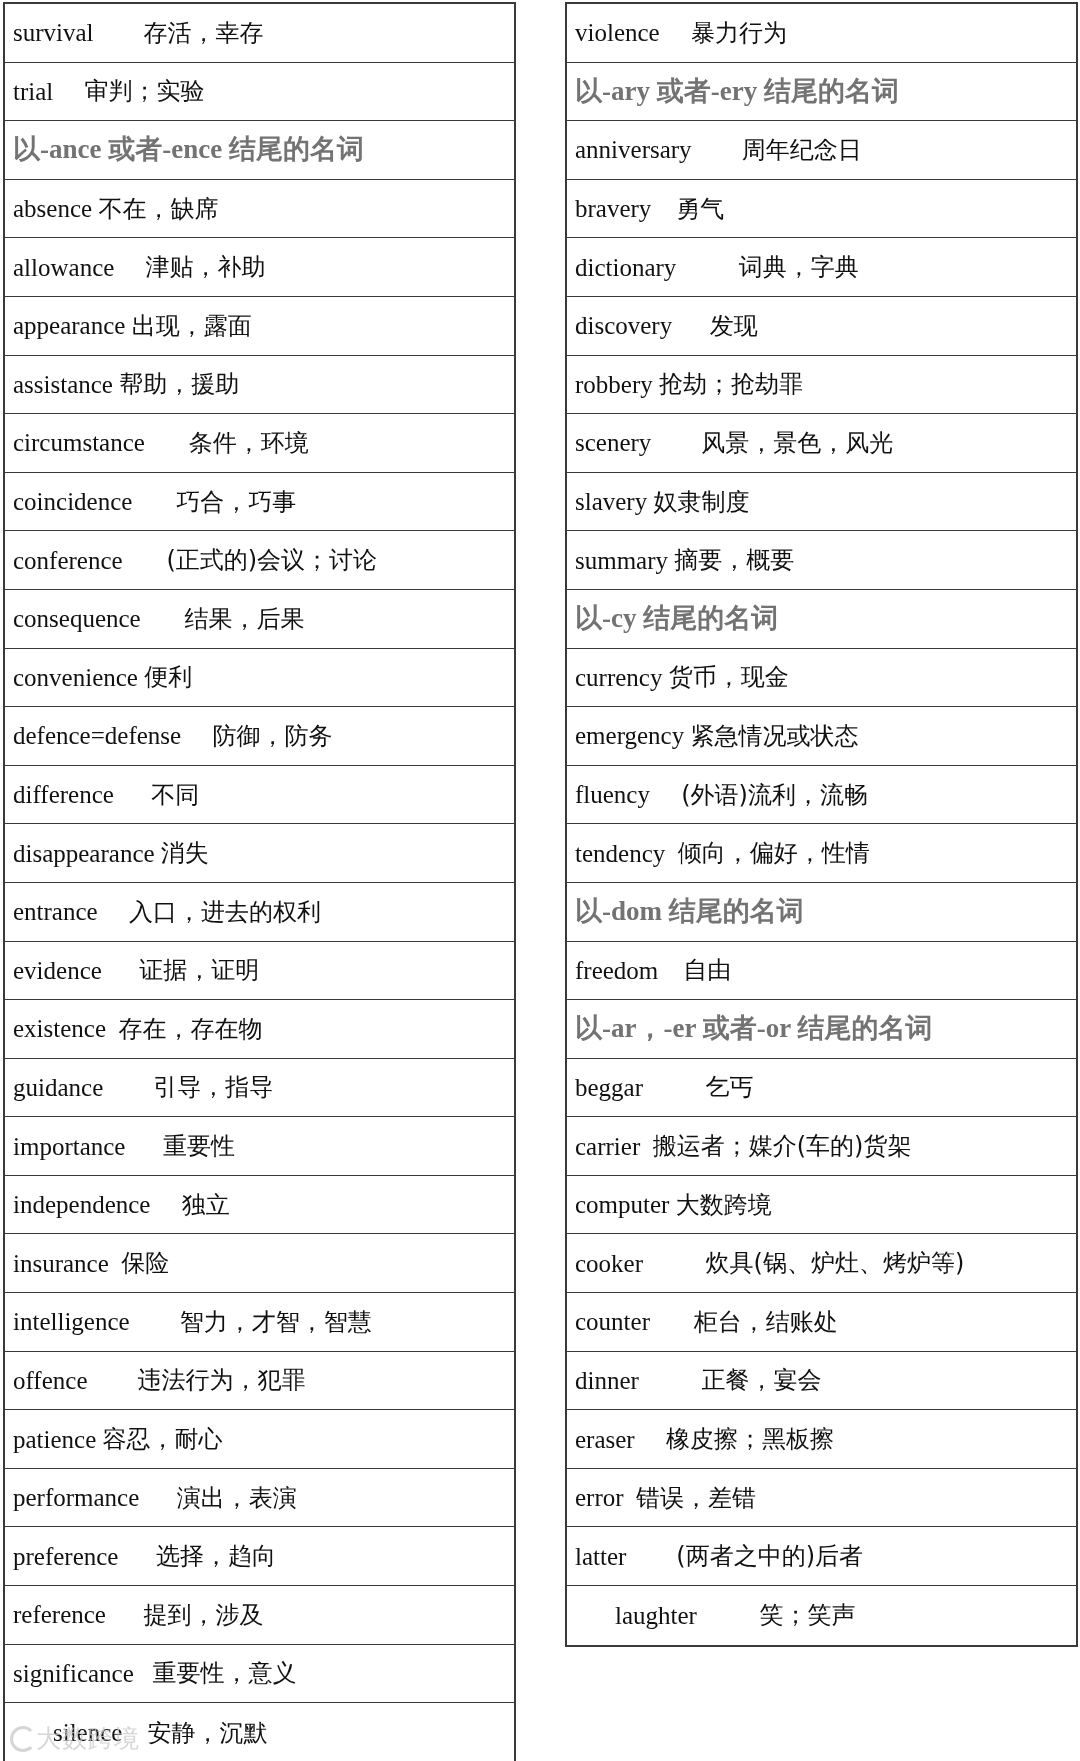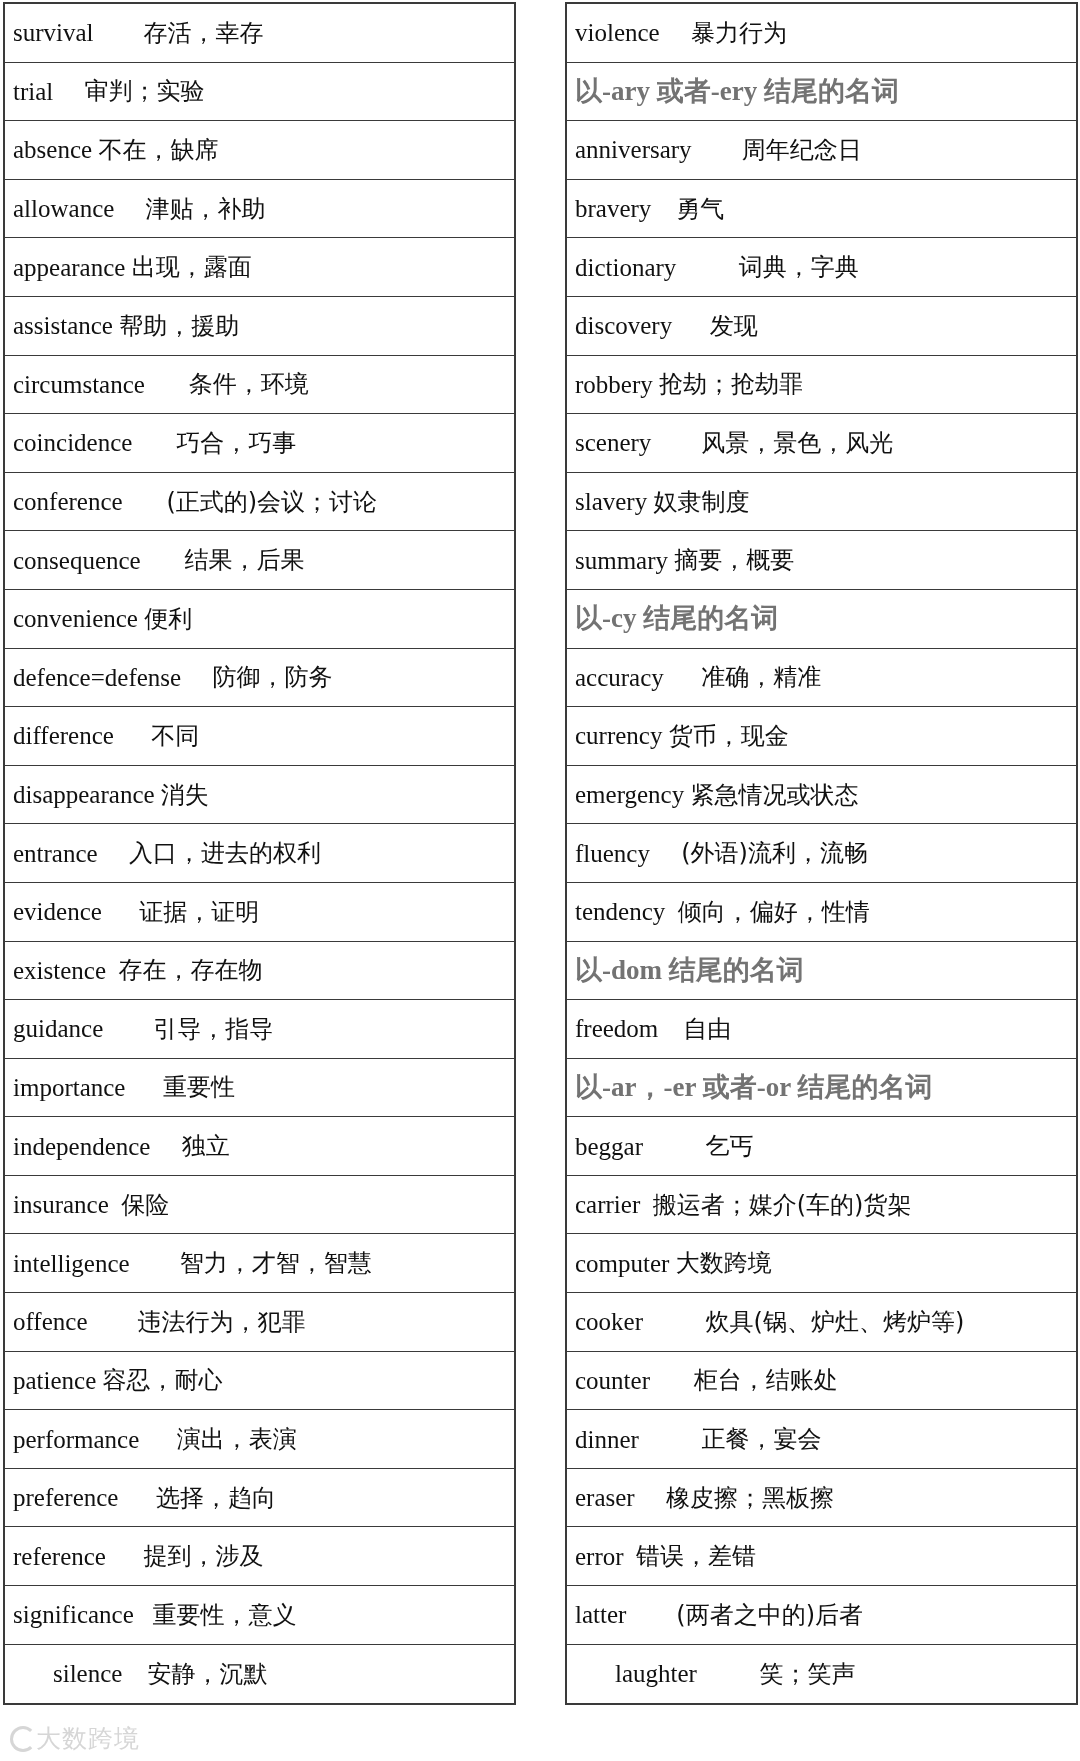--- a/index.html
+++ b/index.html
@@ -18,20 +18,21 @@
        font-size:25px;color:rgba(200,200,200,0.75);letter-spacing:1px;display:flex;align-items:center;gap:0;}
   .wm-logo{width:26px;height:26px;border:3px solid rgba(200,200,200,0.75);border-radius:50%;
        border-right-color:transparent;box-sizing:border-box;}
 </style>
 </head>
 <body>
 
 <div class="col left" id="colL">
     <div class="row"><span>survival</span><span>        </span><span class="zh">存活，幸存</span></div>
     <div class="row"><span>trial</span><span>     </span><span class="zh">审判；实验</span></div>
+    <div class="row header">以-ance 或者-ence 结尾的名词</div>
     <div class="row"><span>absence</span><span> </span><span class="zh">不在，缺席</span></div>
     <div class="row"><span>allowance</span><span>     </span><span class="zh">津贴，补助</span></div>
     <div class="row"><span>appearance</span><span> </span><span class="zh">出现，露面</span></div>
     <div class="row"><span>assistance</span><span> </span><span class="zh">帮助，援助</span></div>
     <div class="row"><span>circumstance</span><span>       </span><span class="zh">条件，环境</span></div>
     <div class="row"><span>coincidence</span><span>       </span><span class="zh">巧合，巧事</span></div>
     <div class="row"><span>conference</span><span>       </span><span class="zh">(正式的)会议；讨论</span></div>
     <div class="row"><span>consequence</span><span>       </span><span class="zh">结果，后果</span></div>
     <div class="row"><span>convenience</span><span> </span><span class="zh">便利</span></div>
     <div class="row"><span>defence=defense</span><span>     </span><span class="zh">防御，防务</span></div>
@@ -58,21 +59,20 @@
     <div class="row header">以-ary 或者-ery 结尾的名词</div>
     <div class="row"><span>anniversary</span><span>        </span><span class="zh">周年纪念日</span></div>
     <div class="row"><span>bravery</span><span>    </span><span class="zh">勇气</span></div>
     <div class="row"><span>dictionary</span><span>          </span><span class="zh">词典，字典</span></div>
     <div class="row"><span>discovery</span><span>      </span><span class="zh">发现</span></div>
     <div class="row"><span>robbery</span><span> </span><span class="zh">抢劫；抢劫罪</span></div>
     <div class="row"><span>scenery</span><span>        </span><span class="zh">风景，景色，风光</span></div>
     <div class="row"><span>slavery</span><span> </span><span class="zh">奴隶制度</span></div>
     <div class="row"><span>summary</span><span> </span><span class="zh">摘要，概要</span></div>
     <div class="row header">以-cy 结尾的名词</div>
-    <div class="row"><span>accuracy</span><span>      </span><span class="zh">准确，精准</span></div>
     <div class="row"><span>currency</span><span> </span><span class="zh">货币，现金</span></div>
     <div class="row"><span>emergency</span><span> </span><span class="zh">紧急情况或状态</span></div>
     <div class="row"><span>fluency</span><span>     </span><span class="zh">(外语)流利，流畅</span></div>
     <div class="row"><span>tendency</span><span>  </span><span class="zh">倾向，偏好，性情</span></div>
     <div class="row header">以-dom 结尾的名词</div>
     <div class="row"><span>freedom</span><span>    </span><span class="zh">自由</span></div>
     <div class="row header">以-ar，-er 或者-or 结尾的名词</div>
     <div class="row"><span>beggar</span><span>          </span><span class="zh">乞丐</span></div>
     <div class="row"><span>carrier</span><span>  </span><span class="zh">搬运者；媒介(车的)货架</span></div>
     <div class="row"><span>computer</span><span> </span><span class="zh">大数跨境</span></div>

